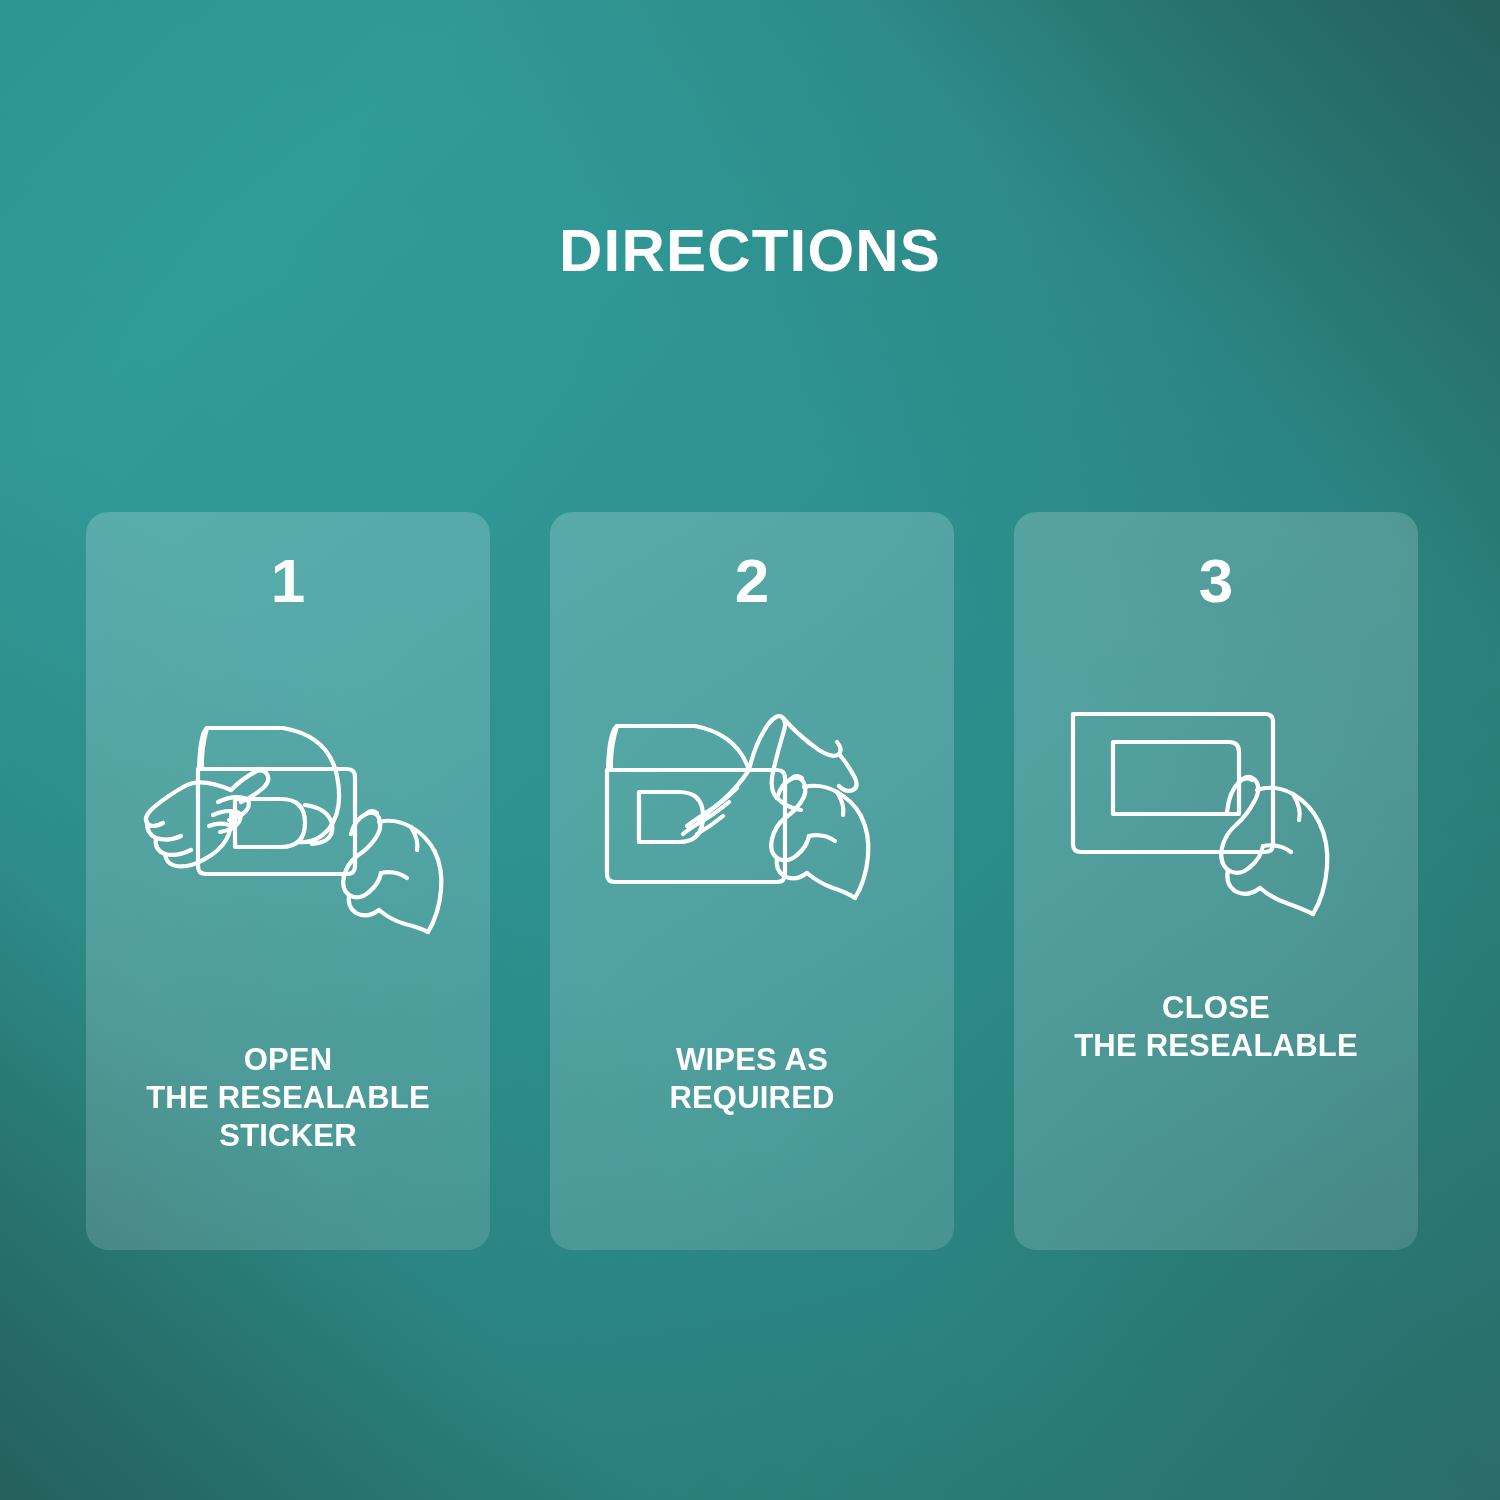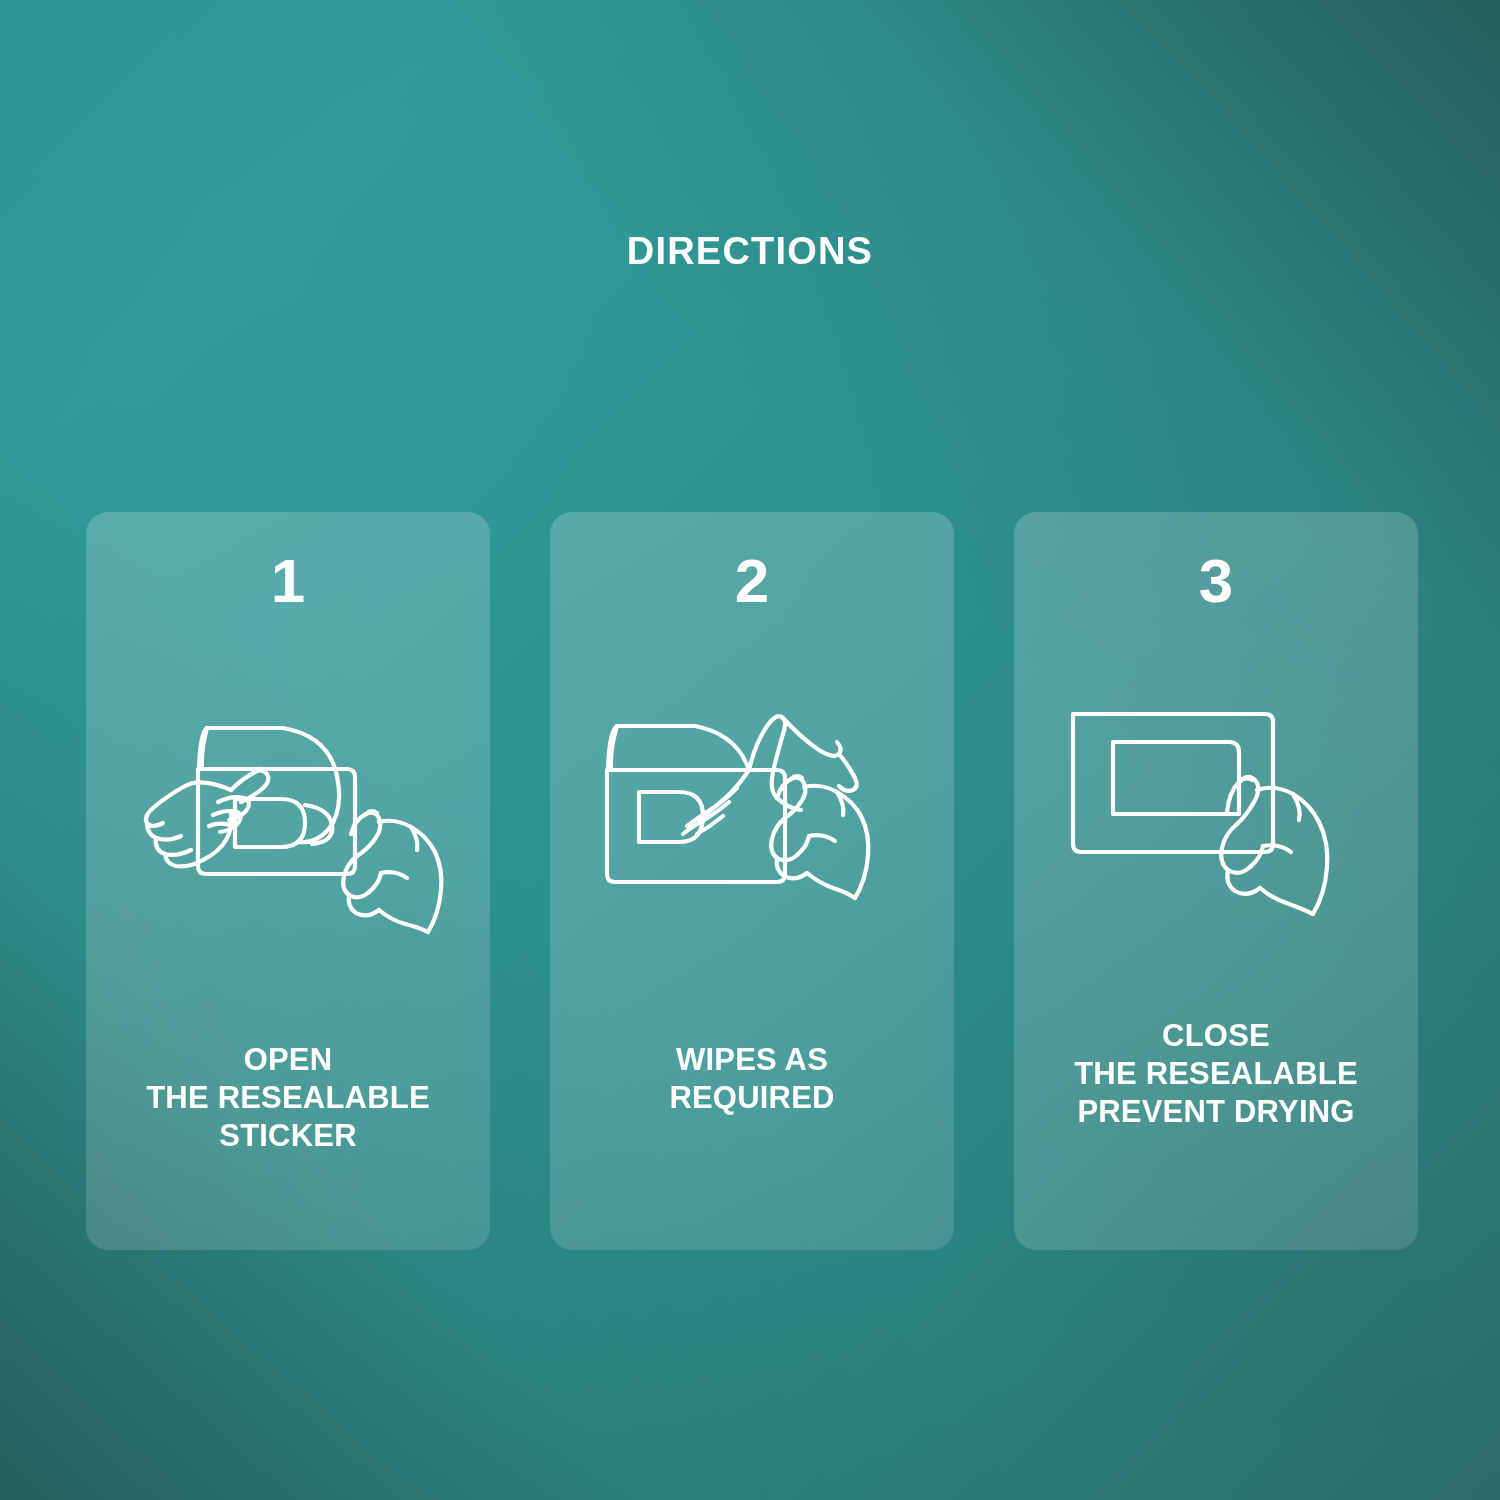--- a/index.html
+++ b/index.html
@@ -49,21 +49,21 @@
 
   
   #title-block {
     position: absolute;
     top: 222px;
     left: 0;
     width: 1500px;
     text-align: center;
     color: #ffffff;
     font-weight: bold;
-    font-size: 38px;
+    font-size: 60px;
     line-height: 58px;
     letter-spacing: 1.2px;
   }
   #title-block .tline { display: block; }
 
   
   #cards {
     position: absolute;
     top: 512px;
     left: 86px;
@@ -116,21 +116,21 @@
     text-align: center;
     color: #ffffff;
     font-weight: bold;
     font-size: 31px;
     line-height: 38px;
     letter-spacing: 0.2px;
   }
   .card-caption .cline { display: block; white-space: nowrap; }
 
   .cap-3lines { top: 495px; margin-top: 34px; }
-  .cap-4lines { top: 477px; margin-top: 28px; }
+  .cap-4lines { top: 477px; }
 </style>
 </head>
 <body>
 
 <div id="bg-base"></div>
 <div id="bg-shade"></div>
 
 <div id="title-block">
   <span class="tline">DIRECTIONS</span>
 </div>
@@ -263,17 +263,16 @@
 
         <path d="M209 196 Q222 207 238 212 Q252 217 262 222"></path>
         <path d="M212 154 Q228 151 240 160"></path>
       </svg>
       </span>
     </div>
 
     <div class="card-caption cap-4lines">
       <span class="cline">CLOSE</span>
       <span class="cline">THE RESEALABLE</span>
-      <span class="cline">PREVENT DRYING</span>
     </div>
   </div>
 
 </div>
 
 </body></html>

